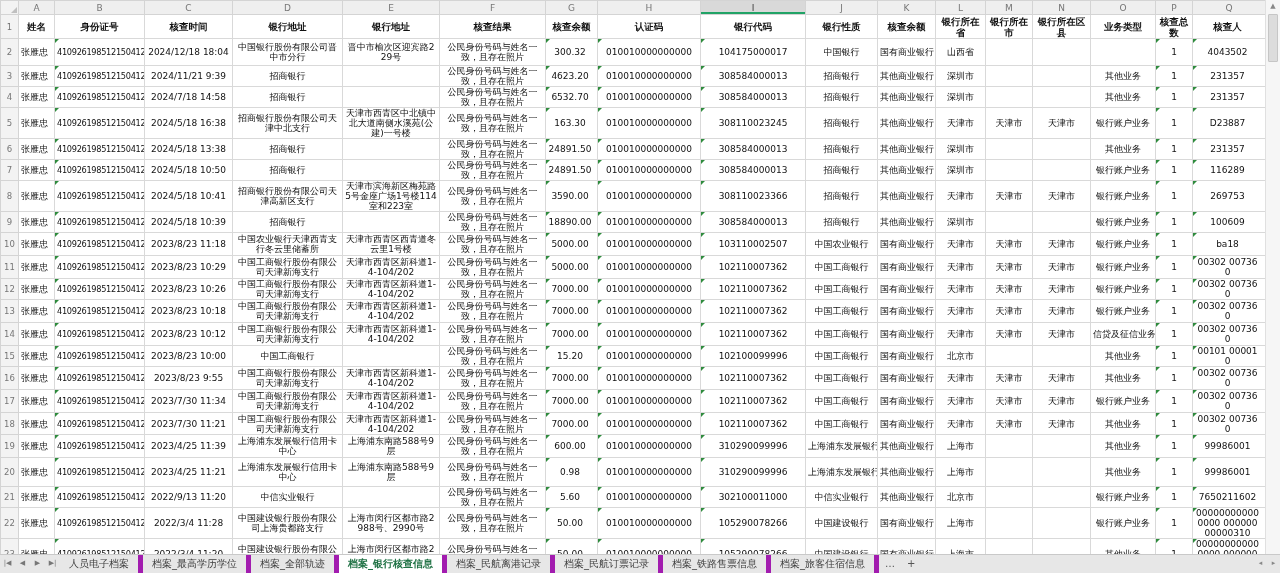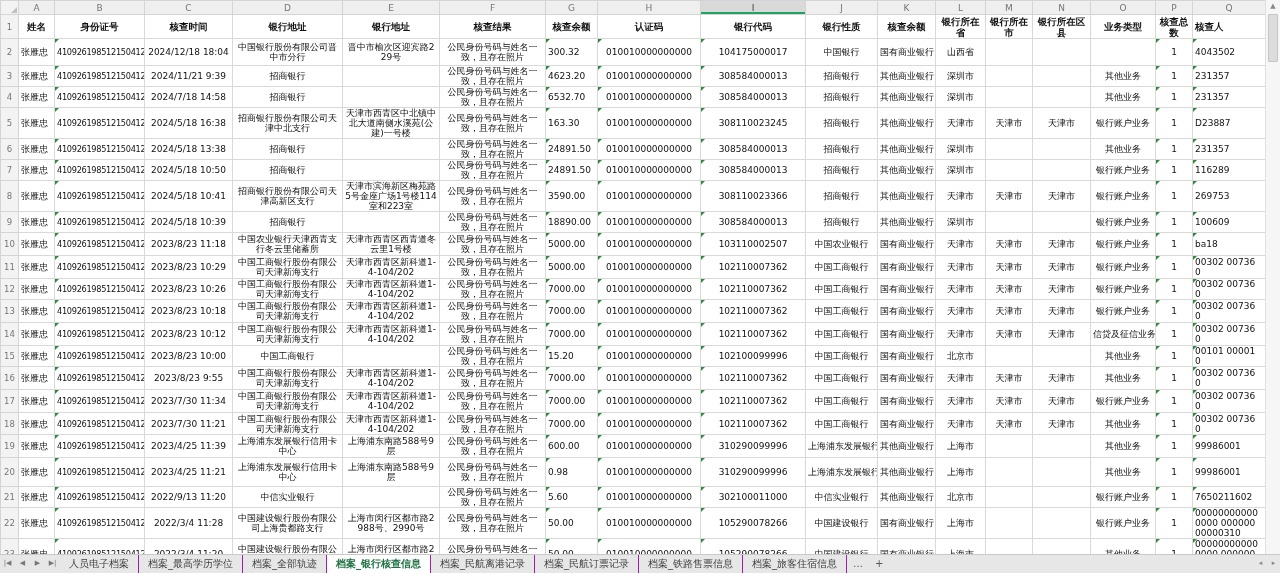--- a/index.html
+++ b/index.html
@@ -11,31 +11,31 @@
   .collet{background:#efefef;border:1px solid #d4d4d4;color:#767676;font-size:9px;font-weight:normal;text-align:center;}
   .collet.sel{background:#d9d9d9;box-shadow:inset 0 -2px 0 #21a366;color:#3a3a3a;}
   .corner{background:#f3f3f3;border:1px solid #d4d4d4;position:relative;}
   .ctri{position:absolute;right:1px;bottom:1px;width:0;height:0;border-left:6px solid transparent;border-bottom:6px solid #c0c0c0;display:block;}
   .rnum{background:#f3f3f3;border:1px solid #d4d4d4;color:#767676;font-size:8.5px;text-align:center;font-weight:normal;}
   .cell{border-right:1px solid #d9d9d9;border-bottom:1px solid #d9d9d9;font-size:9px;line-height:10px;
         color:#111;padding:0 2px;position:relative;white-space:nowrap;vertical-align:middle;}
   .cell.wrap{white-space:normal;word-break:break-all;}
   .hcell{font-weight:bold;font-size:9.5px;white-space:normal;line-height:11px;}
   .idnum{font-size:8.2px;letter-spacing:-0.3px;margin-left:24px;}
-  .a-left{text-align:left;}.a-center{text-align:center;}.a-right{text-align:left;}
+  .a-left{text-align:left;}.a-center{text-align:center;}.a-right{text-align:center;}
   .cell.a-right{padding-right:5px;}
   .tri::before{content:"";position:absolute;left:0;top:0;width:0;height:0;
                border-top:4px solid #2e8b3d;border-right:4px solid transparent;}
   .vscroll{position:absolute;right:0;top:0;width:15px;height:554px;background:#f6f6f6;border-left:1px solid #e0e0e0;box-sizing:border-box;}
   .vs-up{height:13px;text-align:center;font-size:7px;color:#888;line-height:13px;}
   .vs-thumb{margin:1px 2px;height:46px;background:#dcdcdc;border:1px solid #c6c6c6;border-radius:1px;}
   .tabbar{position:absolute;left:0;bottom:0;width:1280px;height:19px;background:#e7e7e7;border-top:1px solid #c9c9c9;
           display:flex;align-items:stretch;font-size:10px;color:#3f3f3f;box-sizing:border-box;}
   .navbtn{width:15px;text-align:center;line-height:17px;color:#777;font-size:7px;}
-  .tab{padding:0 9px;line-height:17px;border-right:1px solid #a21caf;white-space:nowrap;}
+  .tab{padding:0 9px;line-height:17px;border-right:5px solid #a21caf;white-space:nowrap;}
   .tab.active{background:#ffffff;color:#217346;font-weight:bold;}
   .tab.more,.tab.add{border-right:none;color:#555;padding:0 6px;}
   .tabspacer{flex:1;}
   .tabscroll{width:13px;text-align:center;line-height:17px;color:#888;font-size:7px;}
 </style>
 </head>
 <body>
 
 <div class="app">
   <div class="gridwrap">

